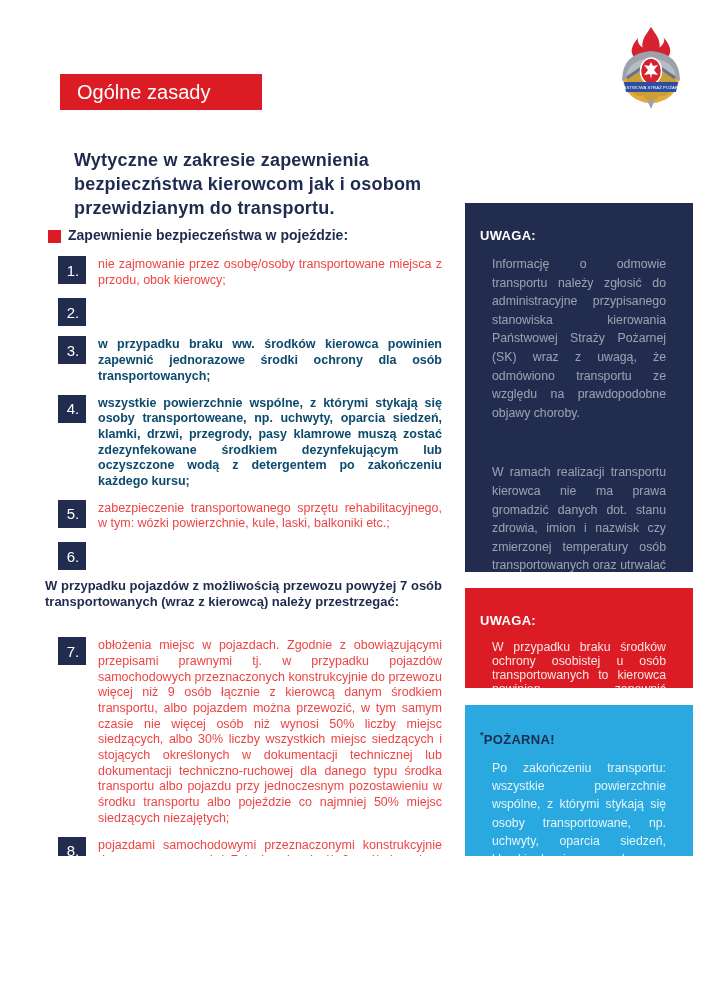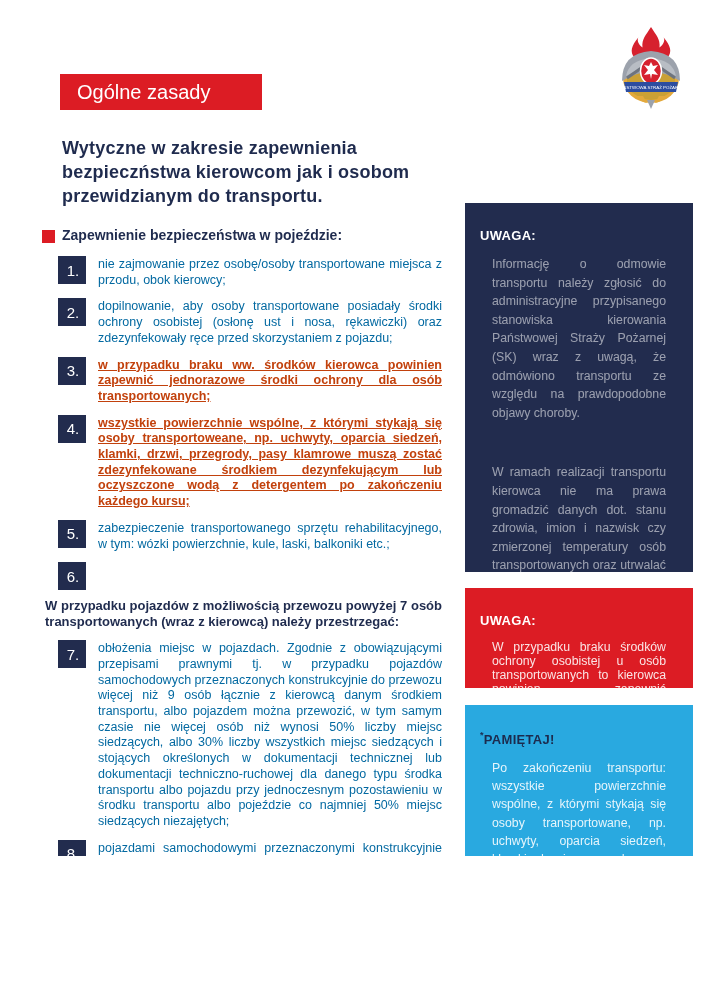--- a/index.html
+++ b/index.html
@@ -11,32 +11,32 @@
     color:#fff;font-size:20px;font-weight:400;display:flex;align-items:center;padding-left:17px;box-sizing:border-box;}
 
   
   .logo{position:absolute;left:613px;top:26px;width:76px;height:84px;}
 
   
   .title{position:absolute;left:62px;top:136px;width:400px;color:#1f2b4e;font-size:18px;
     font-weight:700;line-height:24px;letter-spacing:.2px;}
 
   
-  .sec-head{position:absolute;left:42px;top:227px;display:flex;align-items:center;gap:7px;}
+  .sec-head{position:absolute;left:48px;top:227px;display:flex;align-items:center;gap:7px;}
   .red-sq{width:13px;height:13px;background:#dc1c24;margin-top:2px;flex:0 0 auto;}
   .sec-head-label{color:#1f2b4e;font-size:14px;font-weight:700;}
 
   
   .list{position:absolute;left:58px;top:256px;width:384px;}
   .item{display:flex;gap:12px;margin-bottom:10px;}
   .num{flex:0 0 28px;width:28px;height:28px;background:#222c4e;color:#fff;font-size:15px;
     display:flex;align-items:center;justify-content:center;padding-left:2px;box-sizing:border-box;}
-  .itxt{flex:1;color:#0369a1;font-size:12.5px;line-height:15.7px;text-align:justify;margin-top:1px;}
-  .item.bold .itxt{color:#c2410c;font-weight:700;text-decoration:underline;}
-  .subhead{margin:-2px 0 10px -13px;width:397px;color:#1f2b4e;font-size:13px;font-weight:700;
+  .itxt{flex:1;color:#ef4444;font-size:12.5px;line-height:15.7px;text-align:justify;margin-top:1px;}
+  .item.bold .itxt{color:#0c4a6e;font-weight:700;}
+  .subhead{margin:-2px 0 27px -13px;width:397px;color:#1f2b4e;font-size:13px;font-weight:700;
     line-height:16px;text-align:justify;}
 
   
   .box{position:absolute;left:465px;width:228px;box-sizing:border-box;padding:13px 15px;}
   .navy-box{top:203px;height:369px;background:#222c4e;}
   .red-box{top:588px;height:100px;background:#dc1c24;}
   .blue-box{top:705px;height:183px;background:#29a9e0;}
   .box h4{margin:12px 0 4px 0;font-size:13px;letter-spacing:.3px;}
   .navy-box h4{color:#ffffff;}
   .red-box h4{color:#ffffff;}
@@ -79,37 +79,36 @@
 
       <path d="M11 56 L65 56 L63 66 L13 66 Z" fill="#2c4da0"></path>
       <text x="38" y="62.6" text-anchor="middle" font-size="4.4" fill="#ffffff" font-family="Liberation Sans, sans-serif">PAŃSTWOWA STRAŻ POŻARNA</text>
 
       <path d="M34 74 L38 83 L42 74 Z" fill="#9ca2ac"></path>
       <path d="M22 70 Q28 76 34 77 L30 70 Z" fill="#e3a93c"></path>
       <path d="M54 70 Q48 76 42 77 L46 70 Z" fill="#e3a93c"></path>
     </svg>
   </div>
 
-  <h1 class="title" style="margin:0">Wytyczne w zakresie zapewnienia bezpieczństwa kierowcom jak i osobom przewidzianym do transportu.</h1>
+  <h1 class="title" style="margin:12px">Wytyczne w zakresie zapewnienia bezpieczństwa kierowcom jak i osobom przewidzianym do transportu.</h1>
 
   <div class="sec-head">
     <span class="red-sq"></span>
     <span class="sec-head-label">Zapewnienie bezpieczeństwa w pojeździe:</span>
   </div>
 
   <div class="list">
 
     <div class="item">
       <div class="num">1.</div>
       <div class="itxt">nie zajmowanie przez osobę/osoby transportowane miejsca z przodu, obok kierowcy;</div>
     </div>
 
     <div class="item">
       <div class="num">2.</div>
-      <div class="itxt">dopilnowanie, aby osoby transportowane posiadały środki ochrony osobistej (osłonę ust i nosa, rękawiczki) oraz zdezynfekowały ręce przed skorzystaniem z pojazdu;</div>
     </div>
 
     <div class="item bold">
       <div class="num">3.</div>
       <div class="itxt">w przypadku braku ww. środków kierowca powinien zapewnić jednorazowe środki ochrony dla osób transportowanych;</div>
     </div>
 
     <div class="item bold">
       <div class="num">4.</div>
       <div class="itxt">wszystkie powierzchnie wspólne, z którymi stykają się osoby transportoweane, np. uchwyty, oparcia siedzeń, klamki, drzwi, przegrody, pasy klamrowe muszą zostać zdezynfekowane środkiem dezynfekującym lub oczyszczone wodą z detergentem po zakończeniu każdego kursu;</div>
@@ -149,21 +148,21 @@
     <div class="gap"></div>
     <p>W ramach realizacji transportu kierowca nie ma prawa gromadzić danych dot. stanu zdrowia, imion i nazwisk czy zmierzonej temperatury osób transportowanych oraz utrwalać tych informacji w jakiejkolwiek formie. Dane osobowe osób przewożonych mogą być katalogowane tylko i wyłącznie na potrzeby sporządzenia Informacji ze zdarzenia (IzZ) tj.: MZ - miejscowe zagrożenie.</p>
   </div>
 
   <div class="box red-box">
     <h4>UWAGA:</h4>
     <p>W przypadku braku środków ochrony osobistej u osób transportowanych to kierowca powinien zapewnić jednorazowe środki ochrony.</p>
   </div>
 
   <div class="box blue-box">
-    <h4><span class="sup-mark">*</span><span>PAMIĘTAJ!</span></h4>
+    <h4><span class="sup-mark">*</span><span>POŻARNA!</span></h4>
     <p>Po zakończeniu transportu: wszystkie powierzchnie wspólne, z którymi stykają się osoby transportowane, np. uchwyty, oparcia siedzeń, klamki, drzwi, przegrody, pasy klamrowe muszą zostać zdezynfekowane środkiem dezynfekującym lub oczyszczone wodą z detergentem po zakończeniu każdego kursu.</p>
   </div>
 
   <div class="virus">
     <svg width="233" height="117" viewBox="0 0 233 117">
       <defs>
         <radialGradient id="vg" cx="45%" cy="18%" r="90%">
           <stop offset="0%" stop-color="#f5807f"></stop>
           <stop offset="55%" stop-color="#e8343a"></stop>
           <stop offset="100%" stop-color="#dd1c24"></stop>

